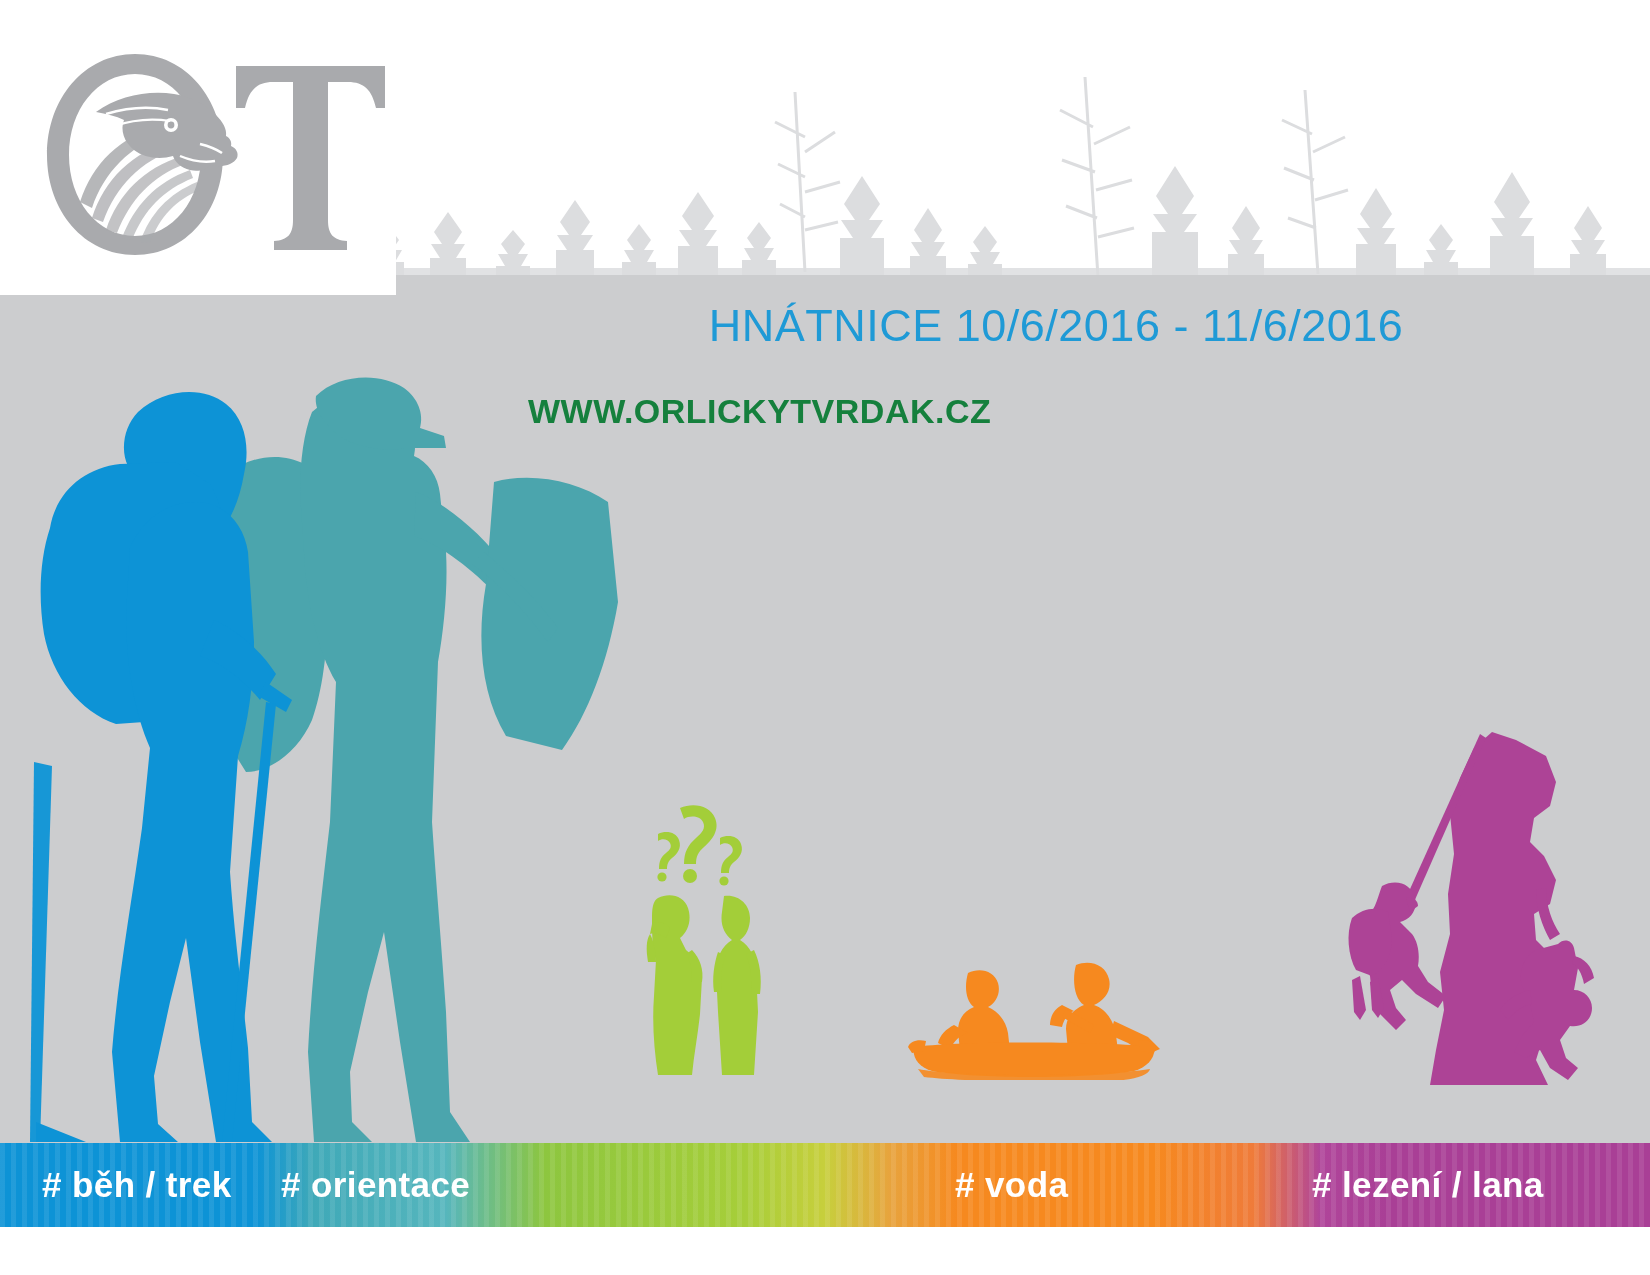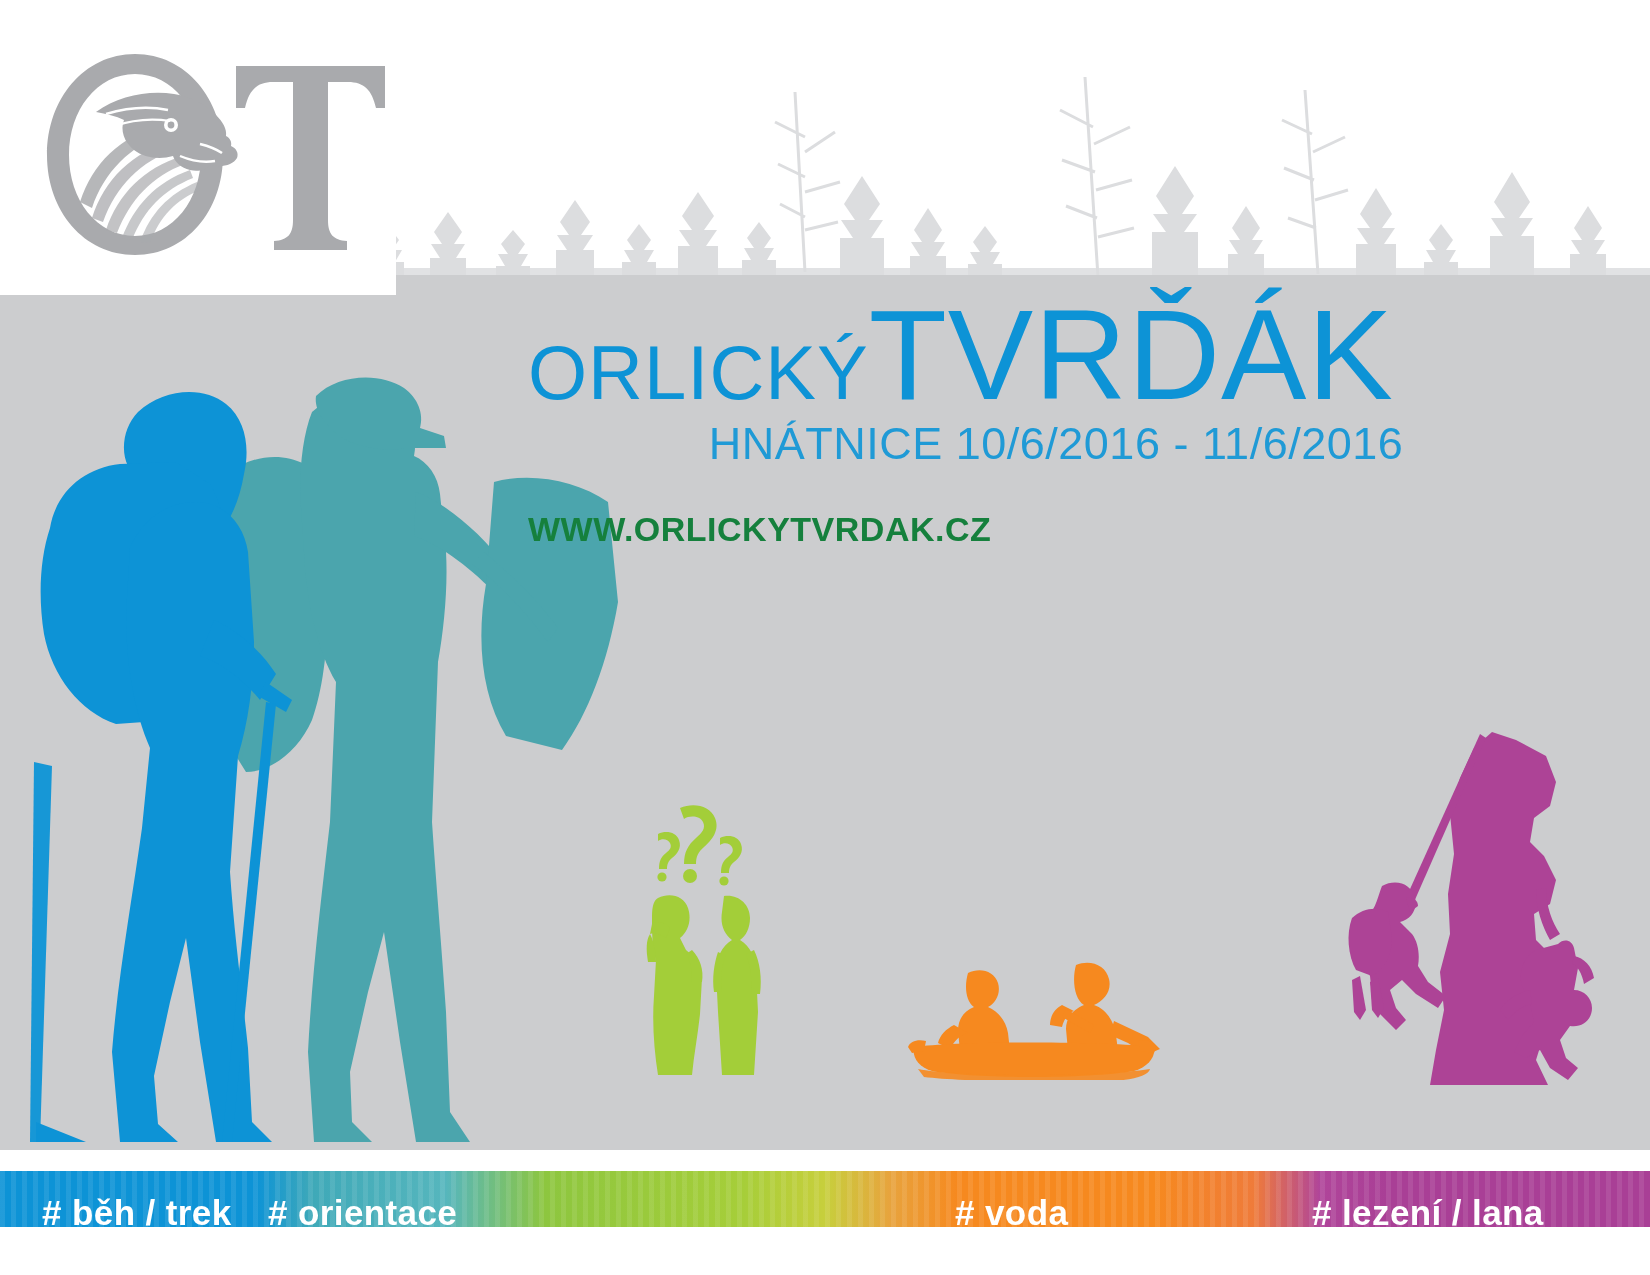--- a/index.html
+++ b/index.html
@@ -98,41 +98,40 @@
       #8dc63f 33%,
       #a6ce39 45%,
       #c7cf3c 50%,
       #e8a33d 54%,
       #f6891f 58%,
       #f6891f 70%,
       #ef7b3a 76%,
       #b0459a 80%,
       #a93f96 84%,
       #a93f96 100%);
-    margin-top:28px;
   }
   .bar-stripes{
     position:absolute; left:0; top:0; width:1650px; height:84px;
     background:repeating-linear-gradient(to right,
       rgba(255,255,255,0.09) 0px,
       rgba(255,255,255,0.09) 5px,
       rgba(255,255,255,0) 5px,
       rgba(255,255,255,0) 11px);
     pointer-events:none;
   }
   .bar-label{
     position:absolute; top:0; height:84px;
     display:flex; align-items:center;
     color:#ffffff;
     font-size:35px; font-weight:700;
     letter-spacing:0.4px;
     white-space:nowrap;
   }
   .bl0{ left:42px; }
-  .bl1{ left:268px; }
+  .bl1{ left:281px; }
   .bl2{ left:543px; }
   .bl3{ left:955px; }
   .bl4{ left:1312px; }
 
   .footer-white{
     position:absolute; left:0; top:1227px; width:1650px; height:48px;
     background:#ffffff;
   }
 </style>
 </head>
@@ -377,23 +376,20 @@
                C240 282 246 266 258 260 Z"></path>
 
       <path d="M296 266 C306 268 314 276 316 288 L306 294 C304 284 300 276 294 274 Z"></path>
 
       <path d="M252 300 C240 302 228 310 222 320 L230 330 C236 322 244 316 254 314 Z"></path>
       <path d="M272 250 C264 236 258 218 258 200 L268 198 C268 216 274 232 282 244 Z"></path>
     </g>
   </svg>
 
   <div class="headline">
-    <div class="title-row">
-      <span class="title-a">ORLICKÝ</span><span class="title-b">TVRĎÁK</span>
-    </div>
     <div class="subtitle">HNÁTNICE 10/6/2016 - 11/6/2016</div>
     <div class="web">WWW.ORLICKYTVRDAK.CZ</div>
   </div>
 
   <div class="bar">
     <div class="bar-stripes"></div>
     <div class="bar-label bl0"># běh / trek</div>
     <div class="bar-label bl1"># orientace</div>
     <div class="bar-label bl4"># lezení / lana</div>
     <div class="bar-label bl3"># voda</div>

